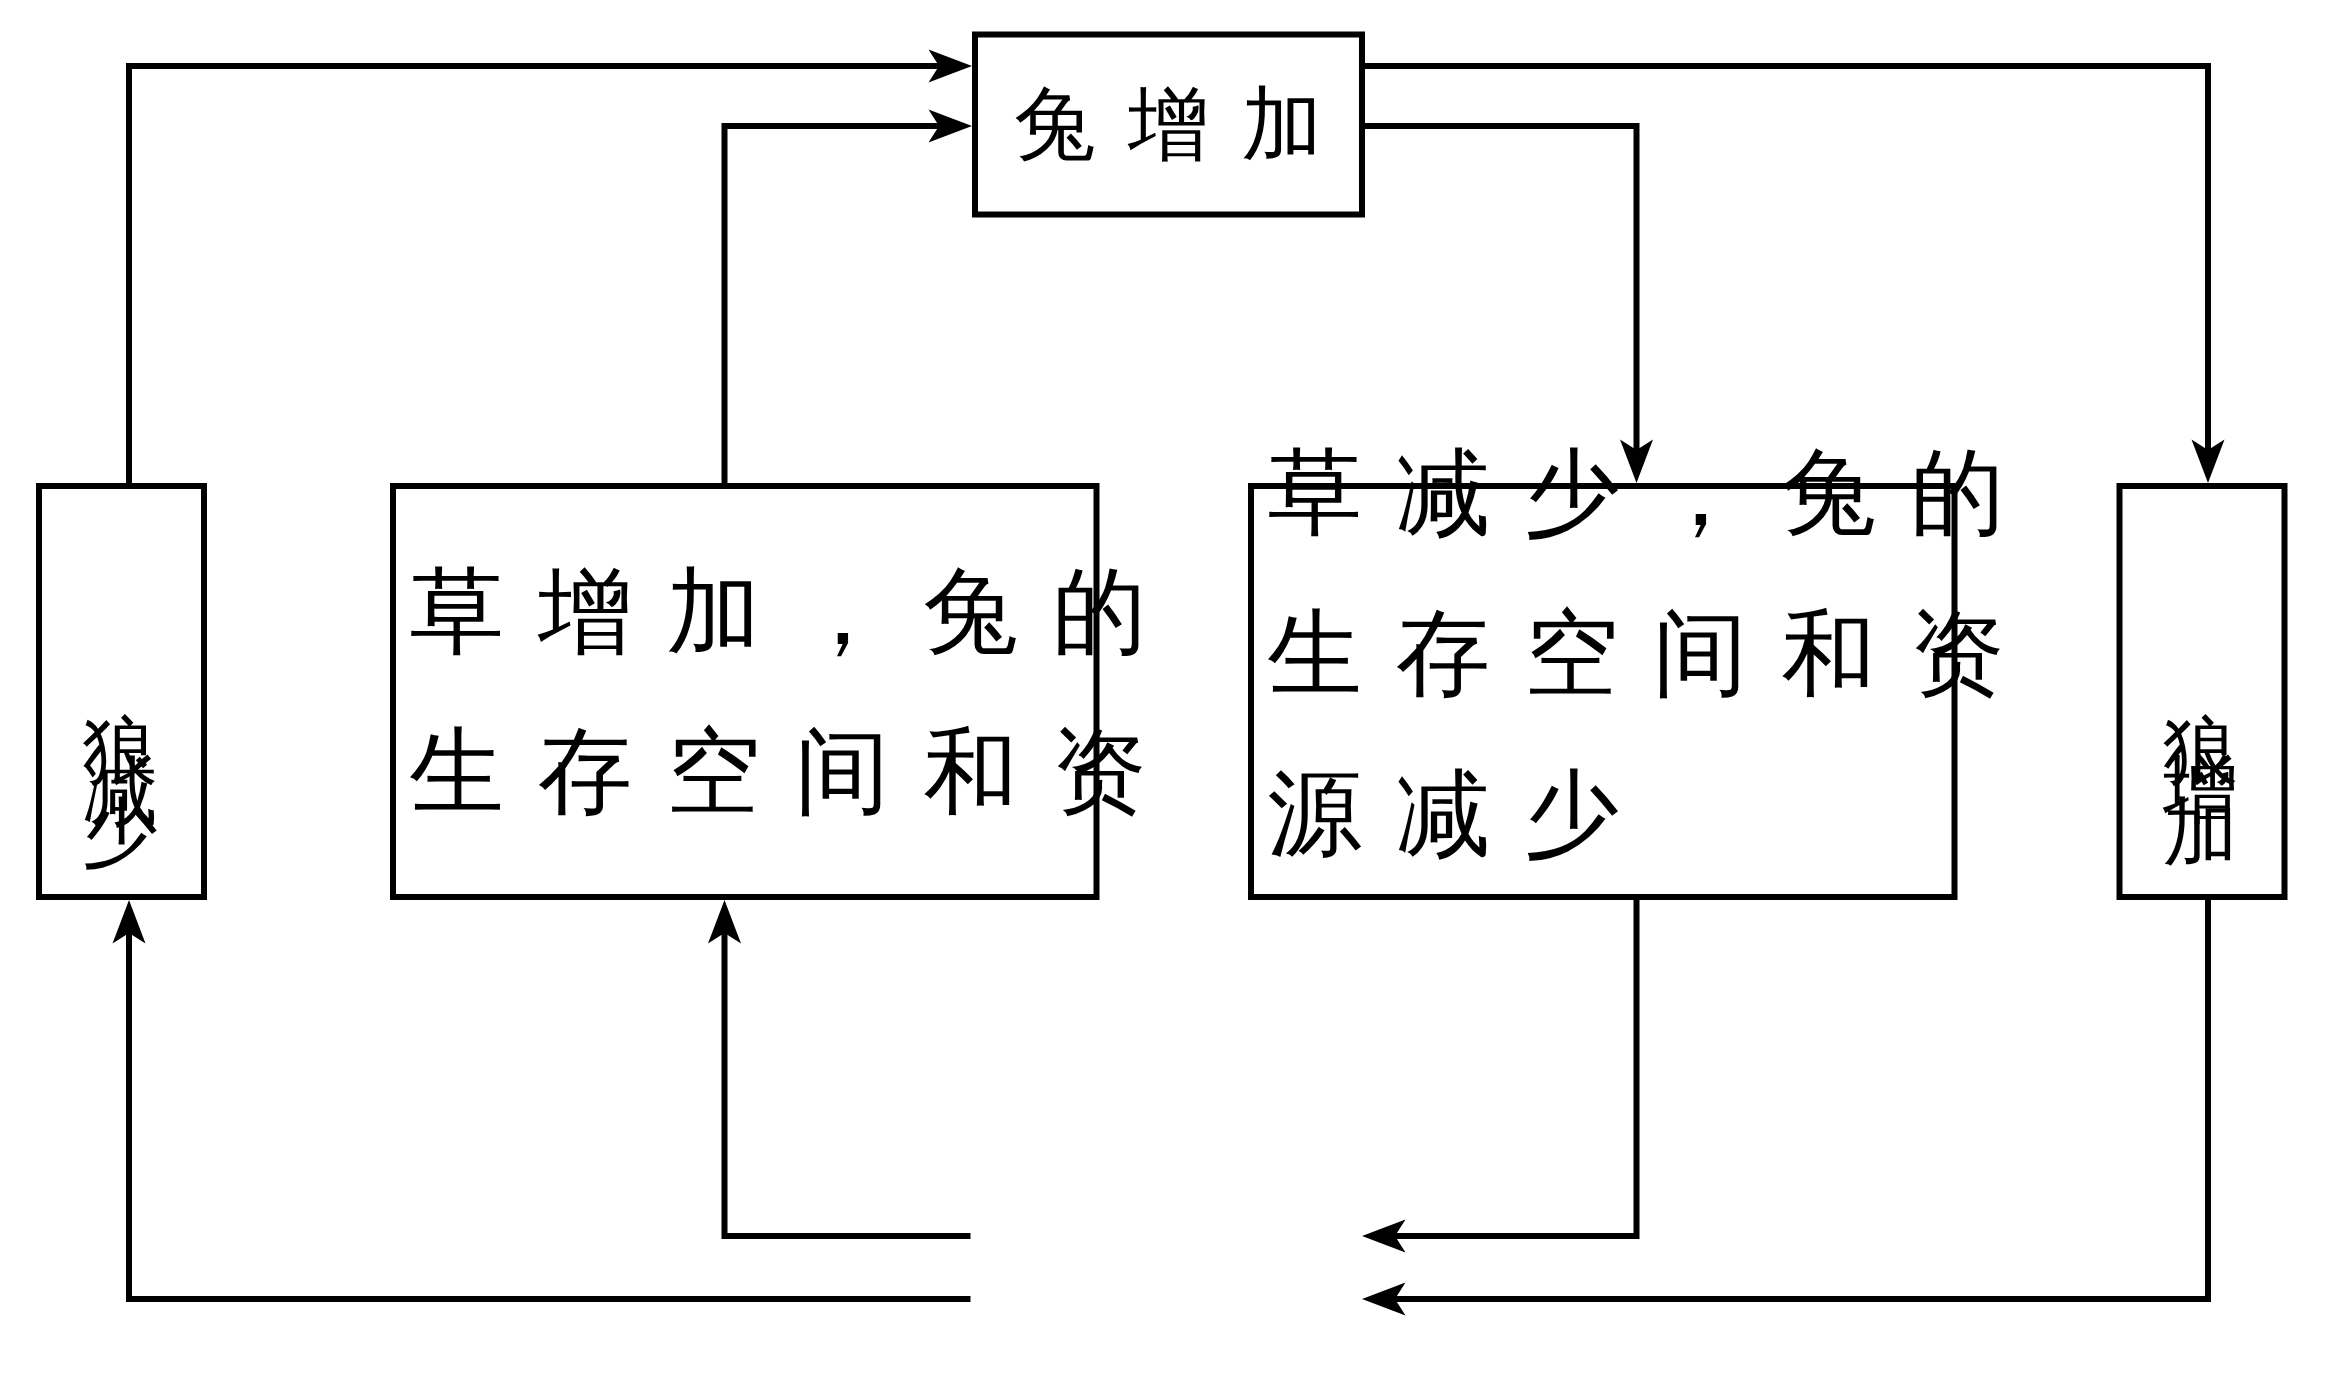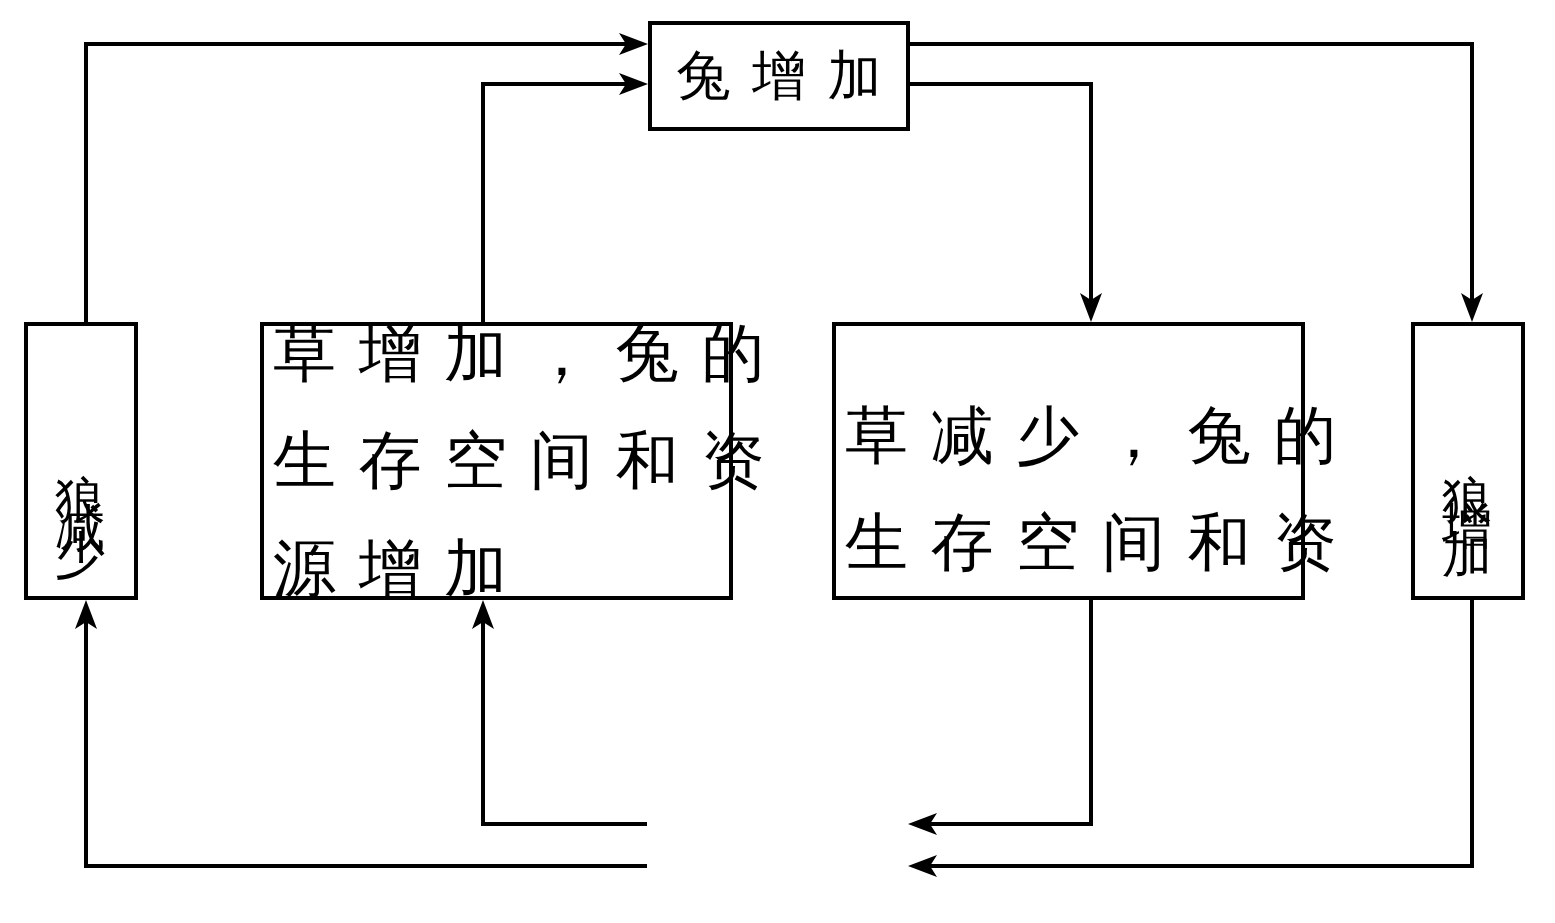--- a/index.html
+++ b/index.html
@@ -58,21 +58,21 @@
     padding-left: 24px;
     padding-right: 6px;
     font-size: 63px;
     line-height: 1.70;
     letter-spacing: 0.36em;
   }
   .multi > div {
     white-space: nowrap;
   }
   
-  #box-rabbit-inc  { left: 648px;  top: 21px;  width: 262px; height: 110px; }
+  #box-rabbit-inc  { left: 648px;  top: 21px;  width: 262px; height: 124px; }
   #box-wolf-dec    { left: 24px;   top: 322px; width: 114px; height: 278px; }
   #box-grass-inc   { left: 260px;  top: 322px; width: 473px; height: 278px; }
   #box-grass-dec   { left: 832px;  top: 322px; width: 473px; height: 278px; align-items: flex-end; }
   #box-wolf-inc    { left: 1411px; top: 322px; width: 114px; height: 278px; }
   #box-rabbit-dec  { left: 647px;  top: 796px; width: 261px; height: 109px; }
 </style>
 </head>
 <body>
 
 <div id="canvas">
@@ -125,28 +125,28 @@
   </div>
 
   <div class="box" id="box-wolf-dec">
     <span class="v-label">狼减少</span>
   </div>
 
   <div class="box" id="box-grass-inc">
     <div class="multi">
       <div>草增加，兔的</div>
       <div>生存空间和资</div>
-      <div>源增加</div>
     </div>
   </div>
 
   <div class="box" id="box-grass-dec">
     <div class="multi">
       <div>草减少，兔的</div>
       <div>生存空间和资</div>
+      <div>源减少</div>
     </div>
   </div>
 
   <div class="box" id="box-wolf-inc">
     <span class="v-label">狼增加</span>
   </div>
 
 
 </div>
 

